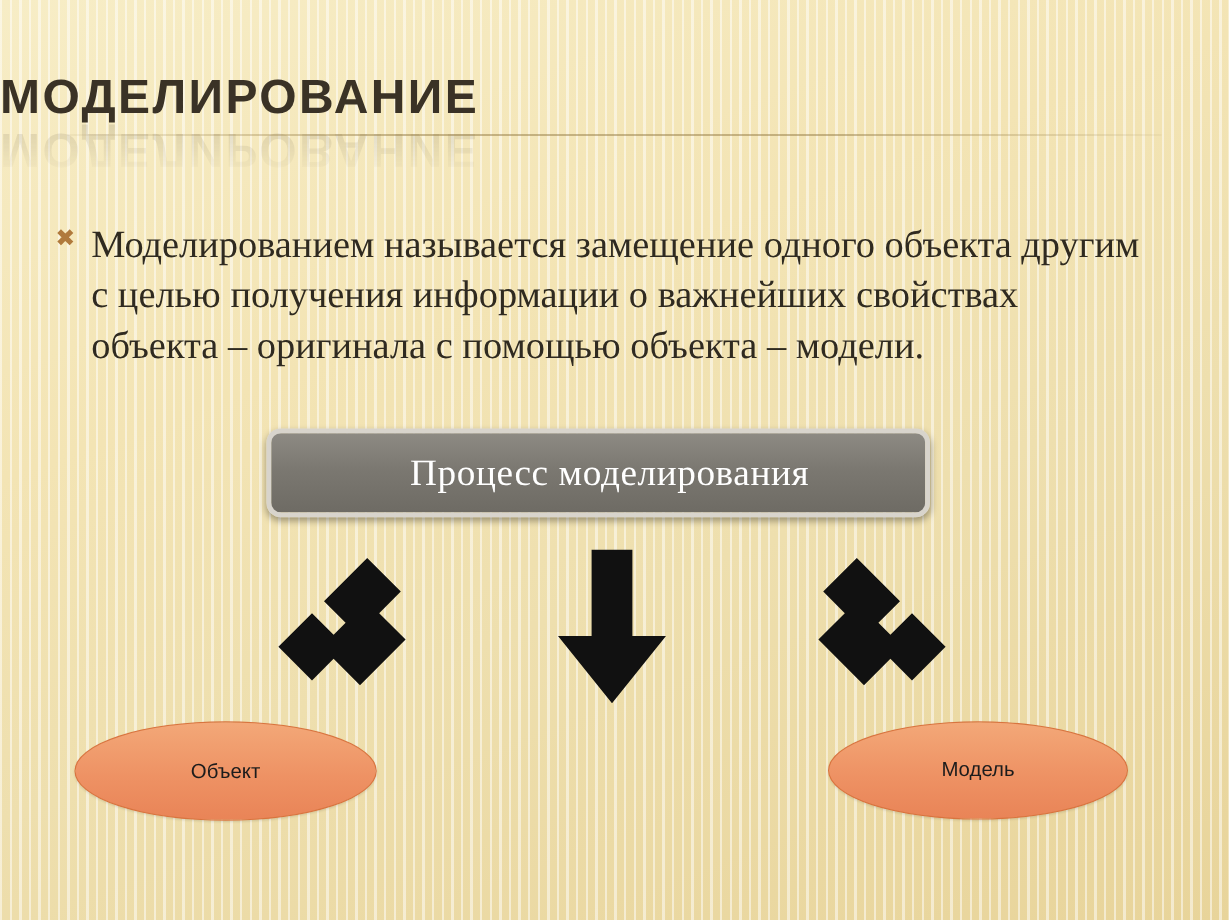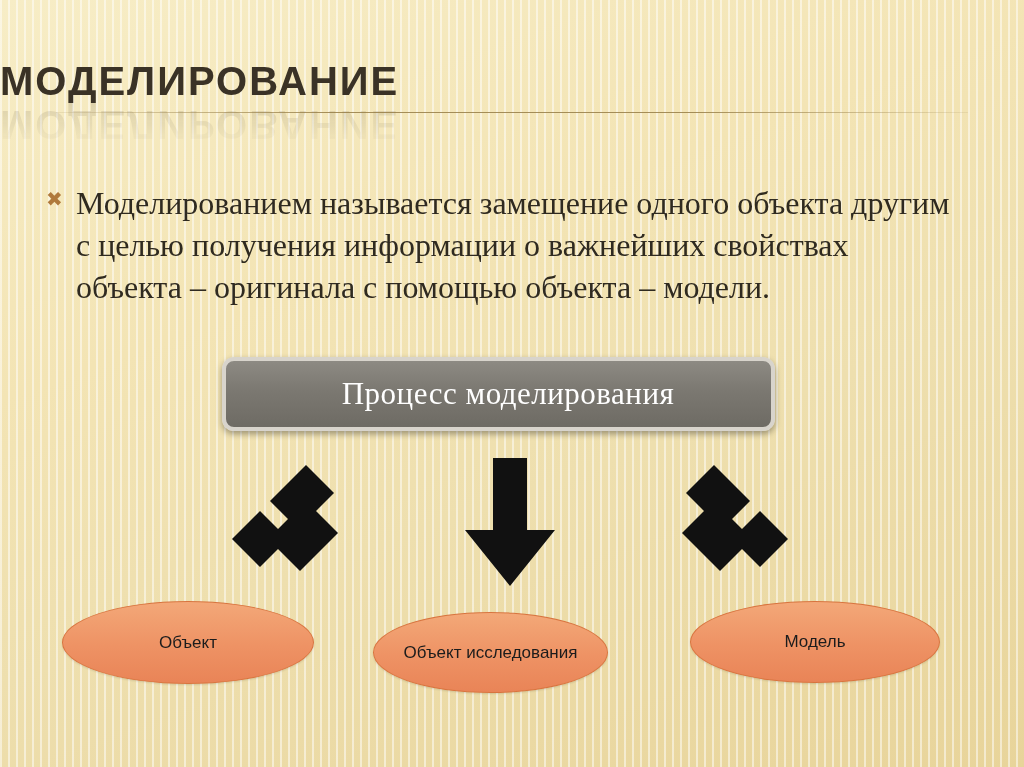--- a/index.html
+++ b/index.html
@@ -164,21 +164,18 @@
   </svg>
 
   <svg class="arrow" style="left:678px; top:455px;" width="130" height="130" viewBox="0 0 130 130">
     <polygon points="36,10 8,38 26,56 4,78 42,116 64,94 82,112 110,84 82,56 64,74 54,64 72,46" fill="#111111"></polygon>
   </svg>
 
   <div class="ellipse" style="left:62px; top:601px; width:250px; height:81px;">
     <span class="ellipse-label">Объект</span>
   </div>
 
-  <div class="ellipse" style="left:373px; top:612px; width:233px; height:79px;">
-    <span class="ellipse-label">Объект исследования</span>
-  </div>
 
   <div class="ellipse" style="left:690px; top:601px; width:248px; height:80px;">
     <span class="ellipse-label">Модель</span>
   </div>
 
 </div>
 
 </body></html>

